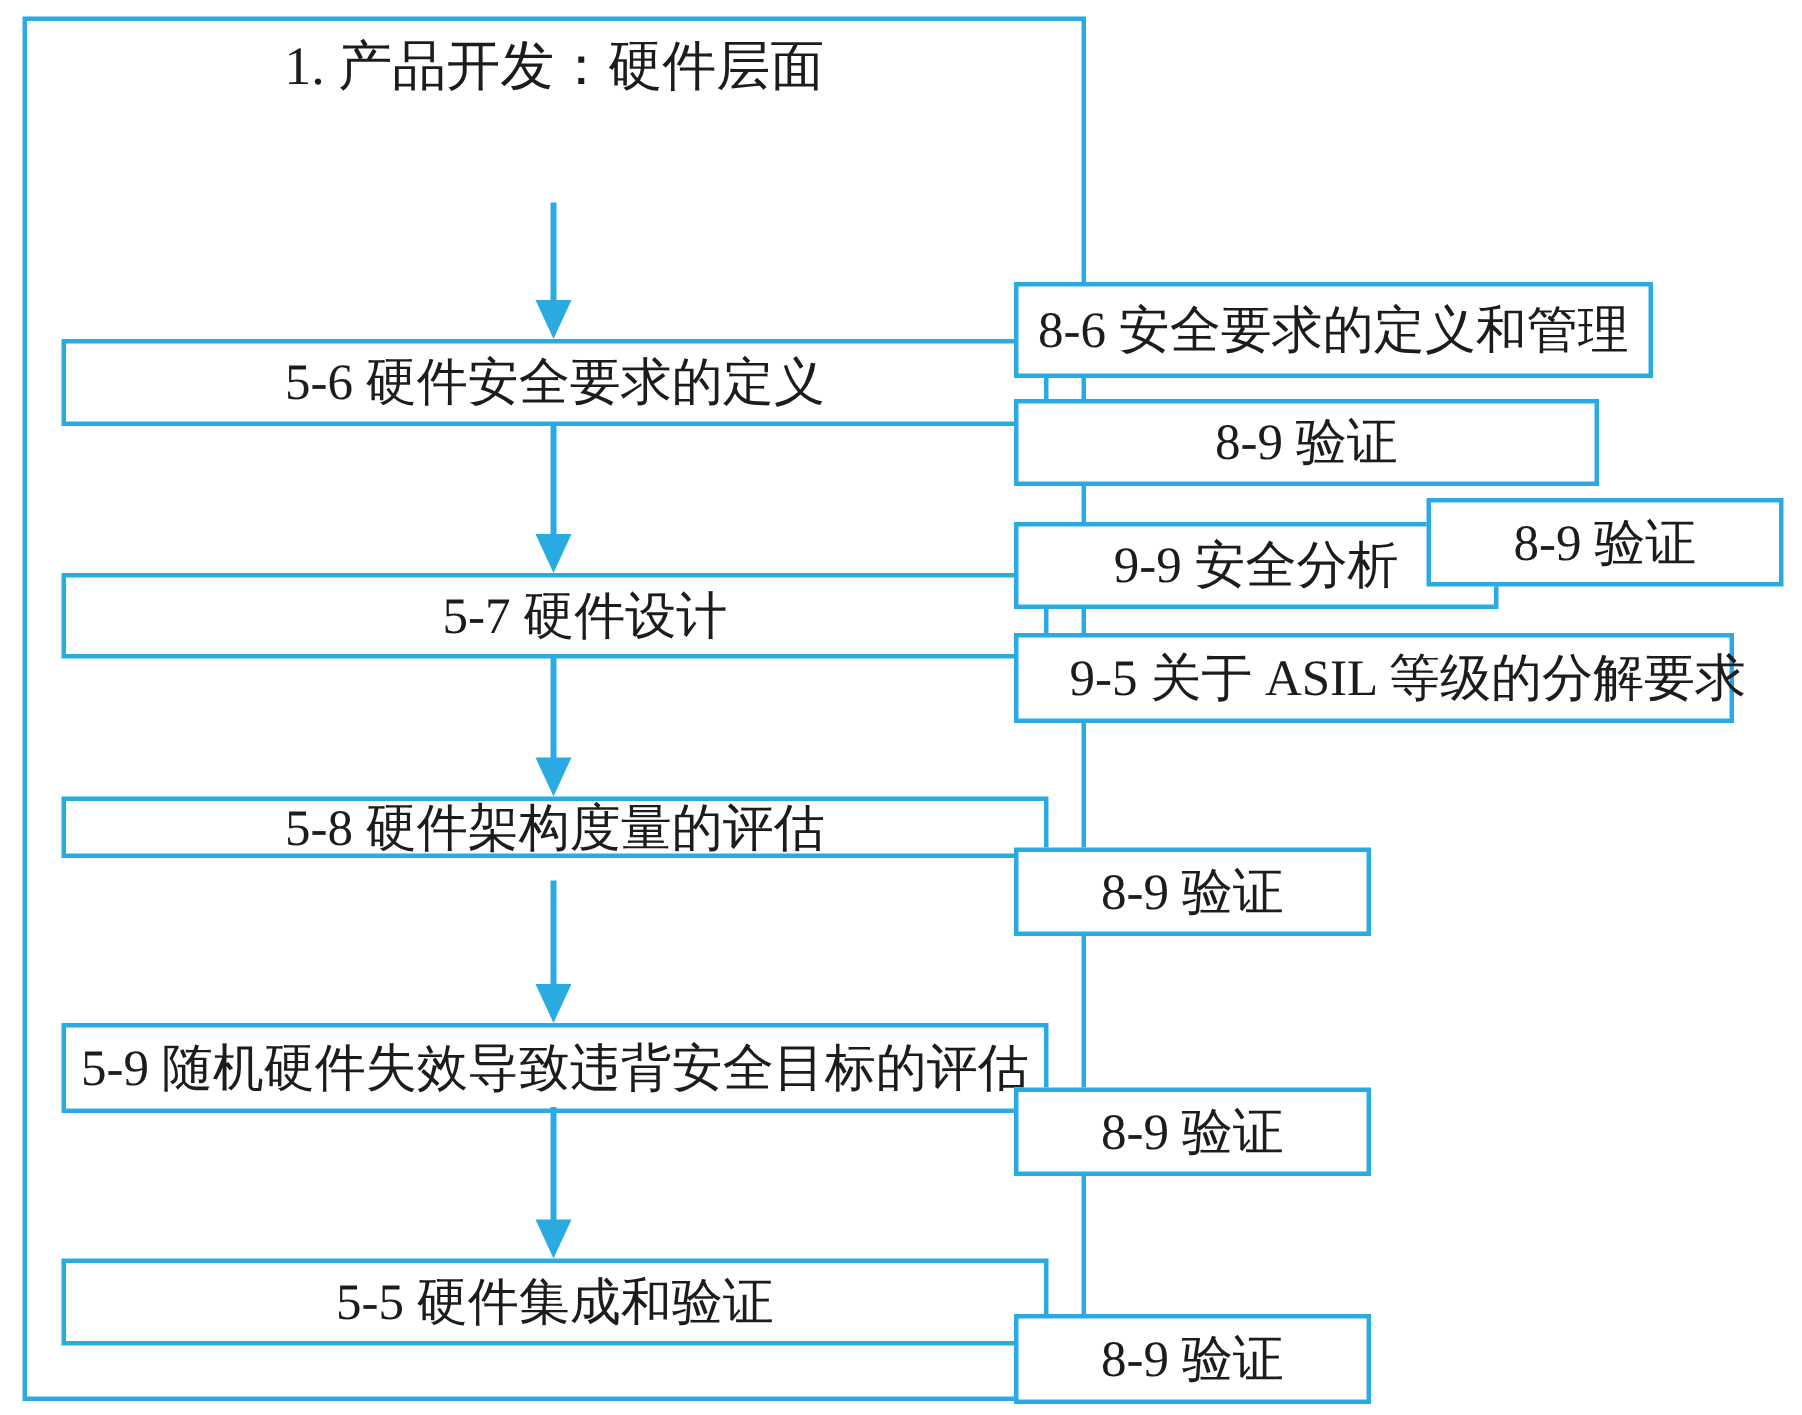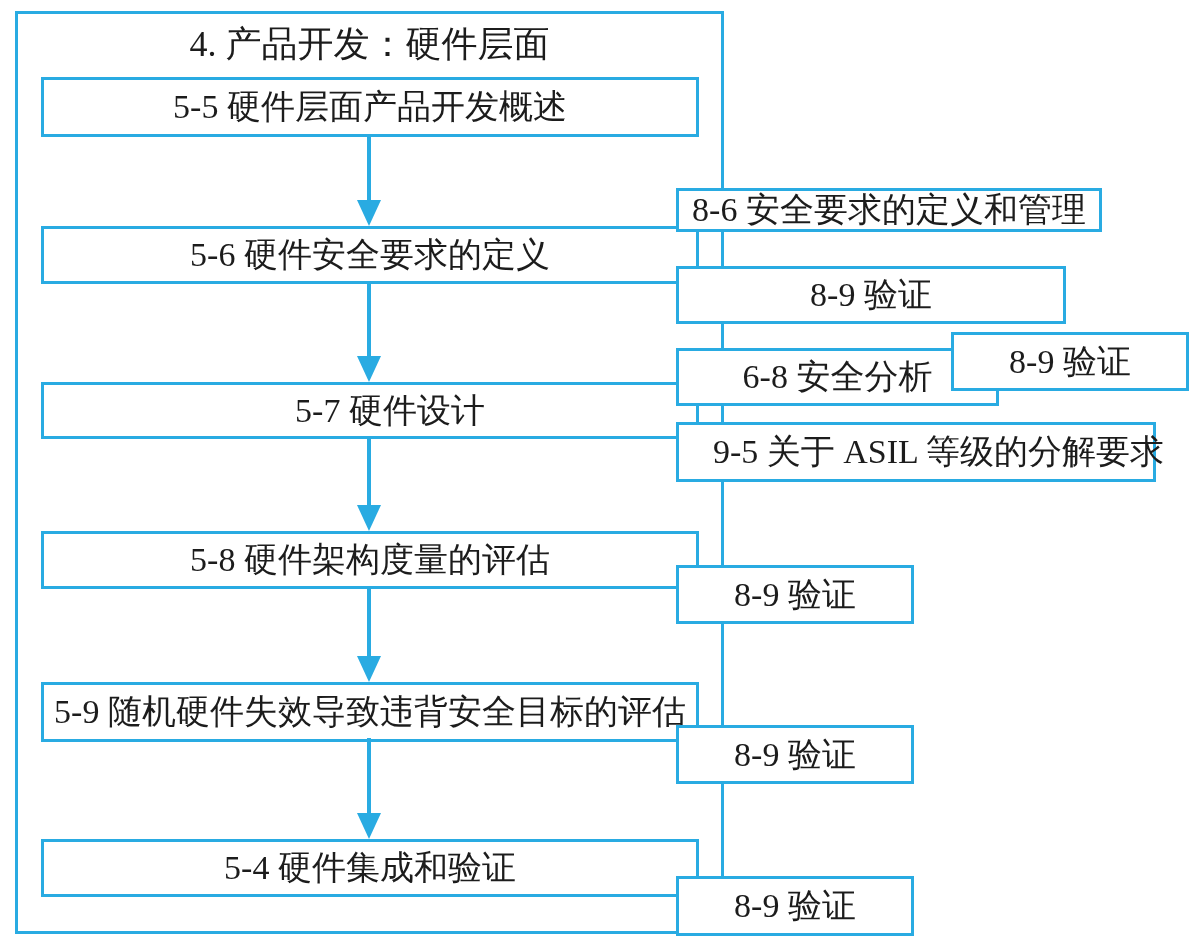--- a/index.html
+++ b/index.html
@@ -54,66 +54,63 @@
   }
   :root{--blue:#29ABE2;}
 </style>
 </head>
 <body>
 
 <div class="canvas">
 
   <div class="outer"></div>
 
-  <div class="title">4. 产品开发：硬件层面</div>
+  <div class="title">1. 产品开发：硬件层面</div>
 
-  <div class="box lbox" style="top:77px;height:60px;">
-    <span>5-5 硬件层面产品开发概述</span>
-  </div>
   <div class="box lbox" style="top:226px;height:58px;">
     <span>5-6 硬件安全要求的定义</span>
   </div>
   <div class="box lbox" style="top:382px;height:57px;padding-left:40px;">
     <span>5-7 硬件设计</span>
   </div>
-  <div class="box lbox" style="top:531px;height:58px;">
+  <div class="box lbox" style="top:531px;height:41px;">
     <span>5-8 硬件架构度量的评估</span>
   </div>
   <div class="box lbox" style="top:682px;height:60px;">
     <span>5-9 随机硬件失效导致违背安全目标的评估</span>
   </div>
   <div class="box lbox" style="top:839px;height:58px;">
-    <span>5-4 硬件集成和验证</span>
+    <span>5-5 硬件集成和验证</span>
   </div>
 
   <div class="arrow-line" style="top:135px;height:67px;"></div>
   <div class="arrow-head" style="top:200px;"></div>
 
   <div class="arrow-line" style="top:282px;height:76px;"></div>
   <div class="arrow-head" style="top:356px;"></div>
 
   <div class="arrow-line" style="top:437px;height:70px;"></div>
   <div class="arrow-head" style="top:505px;"></div>
 
   <div class="arrow-line" style="top:587px;height:71px;"></div>
   <div class="arrow-head" style="top:656px;"></div>
 
   <div class="arrow-line" style="top:738px;height:77px;"></div>
   <div class="arrow-head" style="top:813px;"></div>
 
-  <div class="box" style="left:676px;top:188px;width:426px;height:44px;">
+  <div class="box" style="left:676px;top:188px;width:426px;height:64px;">
     <span>8-6 安全要求的定义和管理</span>
   </div>
 
   <div class="box" style="left:676px;top:266px;width:390px;height:58px;">
     <span>8-9 验证</span>
   </div>
 
   <div class="box" style="left:676px;top:348px;width:323px;height:58px;">
-    <span>6-8 安全分析</span>
+    <span>9-9 安全分析</span>
   </div>
 
   <div class="box" style="left:951px;top:332px;width:238px;height:59px;">
     <span>8-9 验证</span>
   </div>
 
   <div class="box" style="left:676px;top:422px;width:480px;height:60px;padding-left:45px;">
     <span>9-5 关于 ASIL 等级的分解要求</span>
   </div>
 

